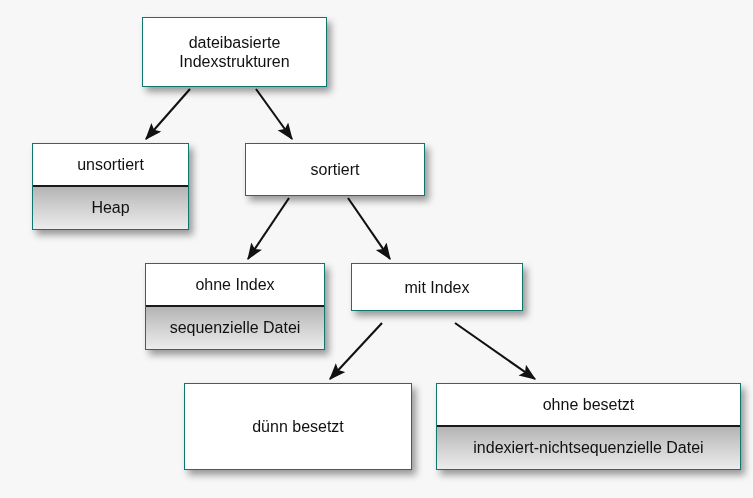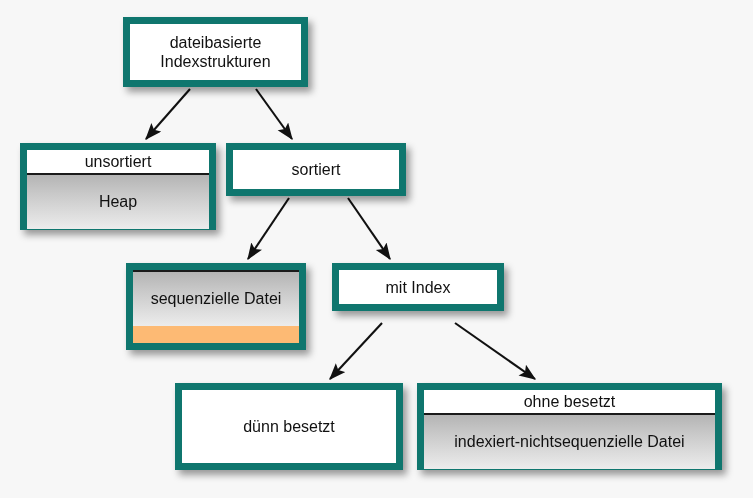--- a/index.html
+++ b/index.html
@@ -22,26 +22,27 @@
     position: absolute;
     left: 0;
     top: 0;
     width: 753px;
     height: 498px;
     pointer-events: none;
   }
   .node {
     position: absolute;
     box-sizing: border-box;
-    border: 7px solid #0f766e;
-    background: #fdba74;
+    border: 1px solid #0f766e;
+    background: #d946ef;
     box-shadow: 4px 5px 7px rgba(0,0,0,0.38);
     display: flex;
     flex-direction: column;
     z-index: 2;
+    margin-left: 19px;
   }
   .node-title {
     flex: 1 1 auto;
     display: flex;
     align-items: center;
     justify-content: center;
     text-align: center;
     color: #111111;
     font-size: 16px;
     line-height: 19px;
@@ -50,21 +51,21 @@
     white-space: pre-line;
   }
   .node-sub {
     flex: 0 0 auto;
     display: flex;
     align-items: center;
     justify-content: center;
     text-align: left;
     color: #111111;
     font-size: 16px;
-    padding: 9px 6px;
+    padding: 3px 6px;
     border-top: 2px solid #1a1a1a;
     background: linear-gradient(to bottom, #b4b4b4 0%, #c9c9c9 35%, #dcdcdc 70%, #ececec 100%);
   }
   .node.simple .node-title {
     height: 100%;
   }
 </style>
 </head>
 <body>
 
@@ -82,34 +83,35 @@
         <line x1="348" y1="198" x2="390" y2="259" marker-end="url(#arrowhead)"></line>
         <line x1="382" y1="323" x2="330" y2="379" marker-end="url(#arrowhead)"></line>
         <line x1="455" y1="323" x2="535" y2="379" marker-end="url(#arrowhead)"></line>
       </g>
   </svg>
   <div id="node-layer">
       <div class="node simple" style="left: 123px; top: 17px; width: 185px; height: 70px;">
         <div class="node-title">dateibasierte
 Indexstrukturen</div>
       </div>
-      <div class="node" style="left: 20px; top: 143px; width: 196px; height: 87px;">
+      <div class="node" style="left: 13px; top: 143px; width: 157px; height: 87px;">
         <div class="node-title">unsortiert</div>
         <div class="node-sub" style="height: 36px;">Heap</div>
       </div>
       <div class="node simple" style="left: 226px; top: 143px; width: 180px; height: 53px;">
         <div class="node-title">sortiert</div>
       </div>
       <div class="node" style="left: 126px; top: 263px; width: 180px; height: 87px;">
+        <div class="node-title">ohne Index</div>
         <div class="node-sub" style="height: 36px;">sequenzielle Datei</div>
       </div>
       <div class="node simple" style="left: 332px; top: 263px; width: 172px; height: 48px;">
         <div class="node-title">mit Index</div>
       </div>
-      <div class="node" style="left: 175px; top: 383px; width: 228px; height: 87px;">
+      <div class="node" style="left: 165px; top: 383px; width: 228px; height: 87px;">
         <div class="node-title">dünn besetzt</div>
       </div>
       <div class="node" style="left: 417px; top: 383px; width: 305px; height: 87px;">
         <div class="node-title">ohne besetzt</div>
         <div class="node-sub" style="height: 36px;">indexiert-nichtsequenzielle Datei</div>
       </div>
     </div>
 </div>
 
 </body></html>

